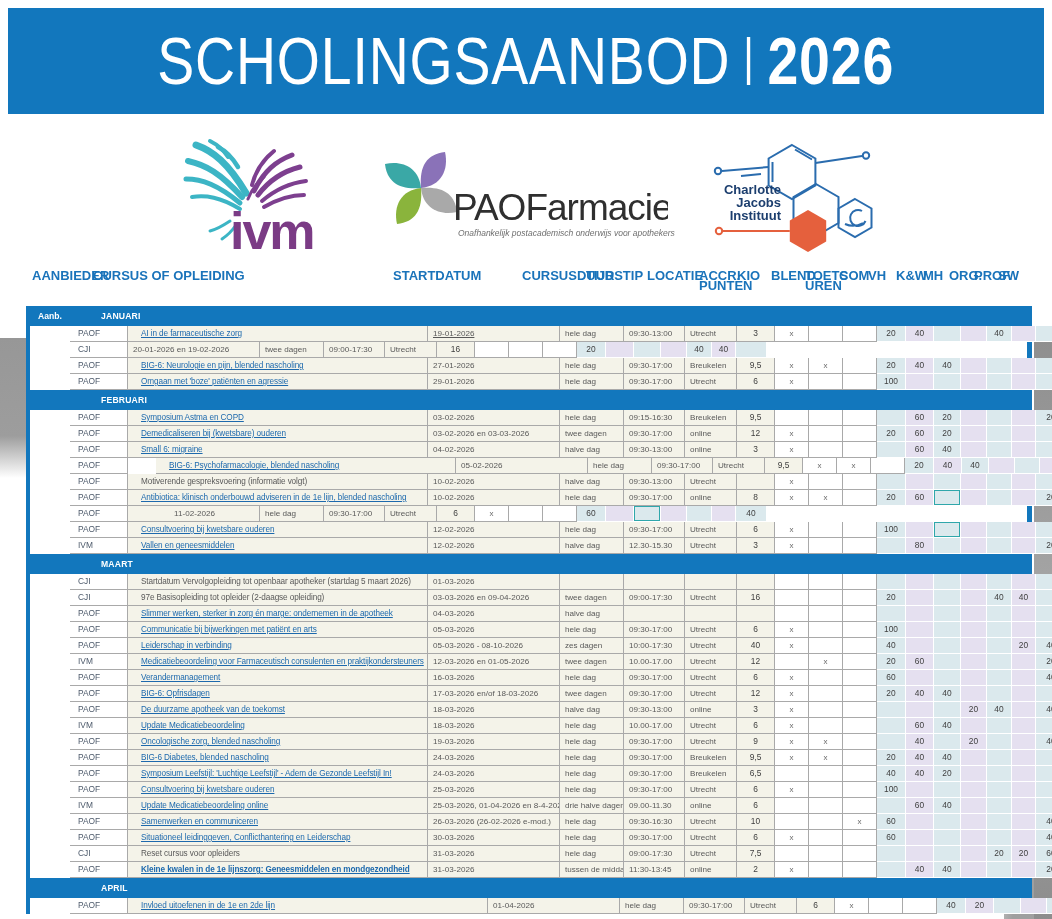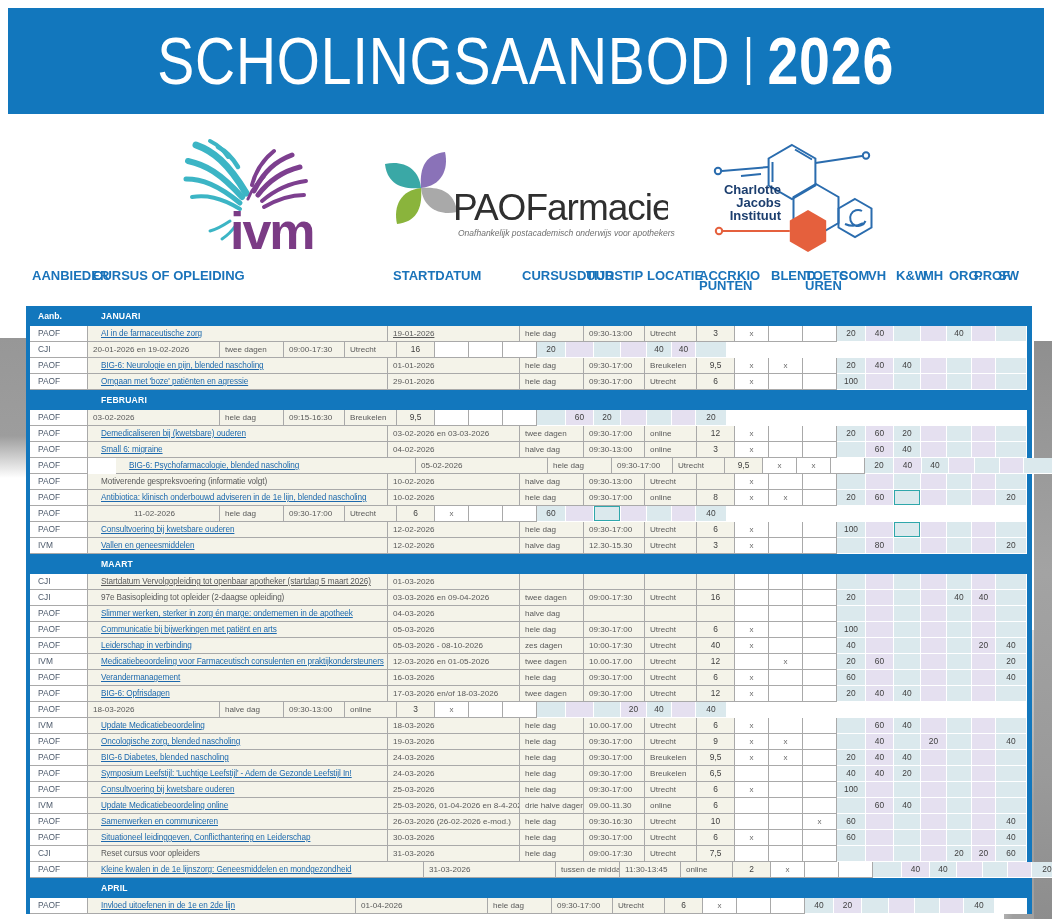--- a/index.html
+++ b/index.html
@@ -31,21 +31,21 @@
   .hcell{box-sizing:border-box;padding:0 2px;font-size:13px;font-weight:bold;
          color:#1a73ba;line-height:9.5px;overflow:visible;white-space:nowrap;}
   .hcell.pad{padding-left:5px;}
   
   .table-wrap{position:absolute;left:26px;top:306px;width:1006px;box-sizing:border-box;
               border-left:4px solid #1277bd;border-right:5px solid #1277bd;z-index:2;background:#fff;}
   .sec-bar{display:flex;background:#1277bd;height:20px;color:#fff;font-weight:bold;
            font-size:8.6px;line-height:20px;}
   .sec-prefix{width:58px;box-sizing:border-box;padding-left:8px;}
   .sec-month{padding-left:13px;letter-spacing:.2px;}
-  .trow{display:flex;}
+  .trow{display:flex;padding-left:40px;}
   .cell{box-sizing:border-box;flex:none;border-right:1px solid #a9a9a9;border-bottom:1px solid #a9a9a9;
         height:16px;line-height:15px;font-size:8.4px;color:#595959;overflow:hidden;
         white-space:nowrap;padding:0 3px;background:#fff;}
   .c-a{padding-left:8px;color:#4d5a6b;}
   .c-c{background:#f4f3e9;padding-left:13px;font-size:8.2px;letter-spacing:-.1px;}
   .c-sd,.c-du,.c-tj,.c-lo{background:#f4f3e9;font-size:8.1px;padding-left:5px;}
   .c-ac{background:#f4f3e9;text-align:center;color:#3f3f3f;}
   .c-ki,.c-bl,.c-to{text-align:center;color:#6a6a6a;font-size:8px;}
   .c-com,.c-kw,.c-org,.c-sw{background:#dbe9ed;border-color:#fff;text-align:center;color:#3f3f3f;}
   .c-vh,.c-mh,.c-pr{background:#e5e0f0;border-color:#fff;text-align:center;color:#3f3f3f;}
@@ -223,21 +223,21 @@
       <div class="cell c-vh" style="width: 28px;"></div>
       <div class="cell c-kw" style="width: 27px;"></div>
       <div class="cell c-mh" style="width: 26px;"></div>
       <div class="cell c-org" style="width: 25px;">40</div>
       <div class="cell c-pr" style="width: 24px;">40</div>
       <div class="cell c-sw" style="width: 31px;"></div>
     </div>
     <div class="trow">
       <div class="cell c-a" style="width: 58px;">PAOF</div>
       <div class="cell c-c" style="width: 300px;"><span class="link">BIG-6: Neurologie en pijn, blended nascholing</span></div>
-      <div class="cell c-sd" style="width: 132px;">01-01-2026</div>
+      <div class="cell c-sd" style="width: 132px;">27-01-2026</div>
       <div class="cell c-du" style="width: 64px;">hele dag</div>
       <div class="cell c-tj" style="width: 61px;">09:30-17:00</div>
       <div class="cell c-lo" style="width: 52px;">Breukelen</div>
       <div class="cell c-ac" style="width: 38px;">9,5</div>
       <div class="cell c-ki" style="width: 34px;">x</div>
       <div class="cell c-bl" style="width: 34px;">x</div>
       <div class="cell c-to" style="width: 34px;"></div>
       <div class="cell c-com" style="width: 29px;">20</div>
       <div class="cell c-vh" style="width: 28px;">40</div>
       <div class="cell c-kw" style="width: 27px;">40</div>
@@ -264,20 +264,21 @@
       <div class="cell c-org" style="width: 25px;"></div>
       <div class="cell c-pr" style="width: 24px;"></div>
       <div class="cell c-sw" style="width: 31px;"></div>
     </div>
     <div class="sec-bar">
       <span class="sec-prefix"></span>
       <span class="sec-month">FEBRUARI</span>
     </div>
     <div class="trow">
       <div class="cell c-a" style="width: 58px;">PAOF</div>
+      <div class="cell c-c" style="width: 300px;"><span class="link">Symposium Astma en COPD</span></div>
       <div class="cell c-sd" style="width: 132px;">03-02-2026</div>
       <div class="cell c-du" style="width: 64px;">hele dag</div>
       <div class="cell c-tj" style="width: 61px;">09:15-16:30</div>
       <div class="cell c-lo" style="width: 52px;">Breukelen</div>
       <div class="cell c-ac" style="width: 38px;">9,5</div>
       <div class="cell c-ki" style="width: 34px;"></div>
       <div class="cell c-bl" style="width: 34px;"></div>
       <div class="cell c-to" style="width: 34px;"></div>
       <div class="cell c-com" style="width: 29px;"></div>
       <div class="cell c-vh" style="width: 28px;">60</div>
@@ -437,21 +438,21 @@
       <div class="cell c-org" style="width: 25px;"></div>
       <div class="cell c-pr" style="width: 24px;"></div>
       <div class="cell c-sw" style="width: 31px;">20</div>
     </div>
     <div class="sec-bar">
       <span class="sec-prefix"></span>
       <span class="sec-month">MAART</span>
     </div>
     <div class="trow">
       <div class="cell c-a" style="width: 58px;">CJI</div>
-      <div class="cell c-c" style="width: 300px; text-decoration: underline;"><span class="nolink">Startdatum Vervolgopleiding tot openbaar apotheker (startdag 5 maart 2026)</span></div>
+      <div class="cell c-c" style="width: 300px;"><span class="nolink">Startdatum Vervolgopleiding tot openbaar apotheker (startdag 5 maart 2026)</span></div>
       <div class="cell c-sd" style="width: 132px;">01-03-2026</div>
       <div class="cell c-du" style="width: 64px;"></div>
       <div class="cell c-tj" style="width: 61px;"></div>
       <div class="cell c-lo" style="width: 52px;"></div>
       <div class="cell c-ac" style="width: 38px;"></div>
       <div class="cell c-ki" style="width: 34px;"></div>
       <div class="cell c-bl" style="width: 34px;"></div>
       <div class="cell c-to" style="width: 34px;"></div>
       <div class="cell c-com" style="width: 29px;"></div>
       <div class="cell c-vh" style="width: 28px;"></div>
@@ -589,20 +590,21 @@
       <div class="cell c-com" style="width: 29px;">20</div>
       <div class="cell c-vh" style="width: 28px;">40</div>
       <div class="cell c-kw" style="width: 27px;">40</div>
       <div class="cell c-mh" style="width: 26px;"></div>
       <div class="cell c-org" style="width: 25px;"></div>
       <div class="cell c-pr" style="width: 24px;"></div>
       <div class="cell c-sw" style="width: 31px;"></div>
     </div>
     <div class="trow">
       <div class="cell c-a" style="width: 58px;">PAOF</div>
+      <div class="cell c-c" style="width: 300px;"><span class="link">De duurzame apotheek van de toekomst</span></div>
       <div class="cell c-sd" style="width: 132px;">18-03-2026</div>
       <div class="cell c-du" style="width: 64px;">halve dag</div>
       <div class="cell c-tj" style="width: 61px;">09:30-13:00</div>
       <div class="cell c-lo" style="width: 52px;">online</div>
       <div class="cell c-ac" style="width: 38px;">3</div>
       <div class="cell c-ki" style="width: 34px;">x</div>
       <div class="cell c-bl" style="width: 34px;"></div>
       <div class="cell c-to" style="width: 34px;"></div>
       <div class="cell c-com" style="width: 29px;"></div>
       <div class="cell c-vh" style="width: 28px;"></div>
@@ -778,21 +780,21 @@
       <div class="cell c-com" style="width: 29px;"></div>
       <div class="cell c-vh" style="width: 28px;"></div>
       <div class="cell c-kw" style="width: 27px;"></div>
       <div class="cell c-mh" style="width: 26px;"></div>
       <div class="cell c-org" style="width: 25px;">20</div>
       <div class="cell c-pr" style="width: 24px;">20</div>
       <div class="cell c-sw" style="width: 31px;">60</div>
     </div>
     <div class="trow">
       <div class="cell c-a" style="width: 58px;">PAOF</div>
-      <div class="cell c-c" style="width: 336px;"><span class="link">Kleine kwalen in de 1e lijnszorg: Geneesmiddelen en mondgezondheid</span></div>
+      <div class="cell c-c" style="width: 300px; font-weight: bold;"><span class="link">Kleine kwalen in de 1e lijnszorg: Geneesmiddelen en mondgezondheid</span></div>
       <div class="cell c-sd" style="width: 132px;">31-03-2026</div>
       <div class="cell c-du" style="width: 64px;">tussen de middag</div>
       <div class="cell c-tj" style="width: 61px;">11:30-13:45</div>
       <div class="cell c-lo" style="width: 52px;">online</div>
       <div class="cell c-ac" style="width: 38px;">2</div>
       <div class="cell c-ki" style="width: 34px;">x</div>
       <div class="cell c-bl" style="width: 34px;"></div>
       <div class="cell c-to" style="width: 34px;"></div>
       <div class="cell c-com" style="width: 29px;"></div>
       <div class="cell c-vh" style="width: 28px;">40</div>
@@ -801,21 +803,21 @@
       <div class="cell c-org" style="width: 25px;"></div>
       <div class="cell c-pr" style="width: 24px;"></div>
       <div class="cell c-sw" style="width: 31px;">20</div>
     </div>
     <div class="sec-bar">
       <span class="sec-prefix"></span>
       <span class="sec-month">APRIL</span>
     </div>
     <div class="trow">
       <div class="cell c-a" style="width: 58px;">PAOF</div>
-      <div class="cell c-c" style="width: 268px;"><span class="link">Invloed uitoefenen in de 1e en 2de lijn</span></div>
+      <div class="cell c-c" style="width: 360px;"><span class="link">Invloed uitoefenen in de 1e en 2de lijn</span></div>
       <div class="cell c-sd" style="width: 132px;">01-04-2026</div>
       <div class="cell c-du" style="width: 64px;">hele dag</div>
       <div class="cell c-tj" style="width: 61px;">09:30-17:00</div>
       <div class="cell c-lo" style="width: 52px;">Utrecht</div>
       <div class="cell c-ac" style="width: 38px;">6</div>
       <div class="cell c-ki" style="width: 34px;">x</div>
       <div class="cell c-bl" style="width: 34px;"></div>
       <div class="cell c-to" style="width: 34px;"></div>
       <div class="cell c-com" style="width: 29px;">40</div>
       <div class="cell c-vh" style="width: 28px;">20</div>

